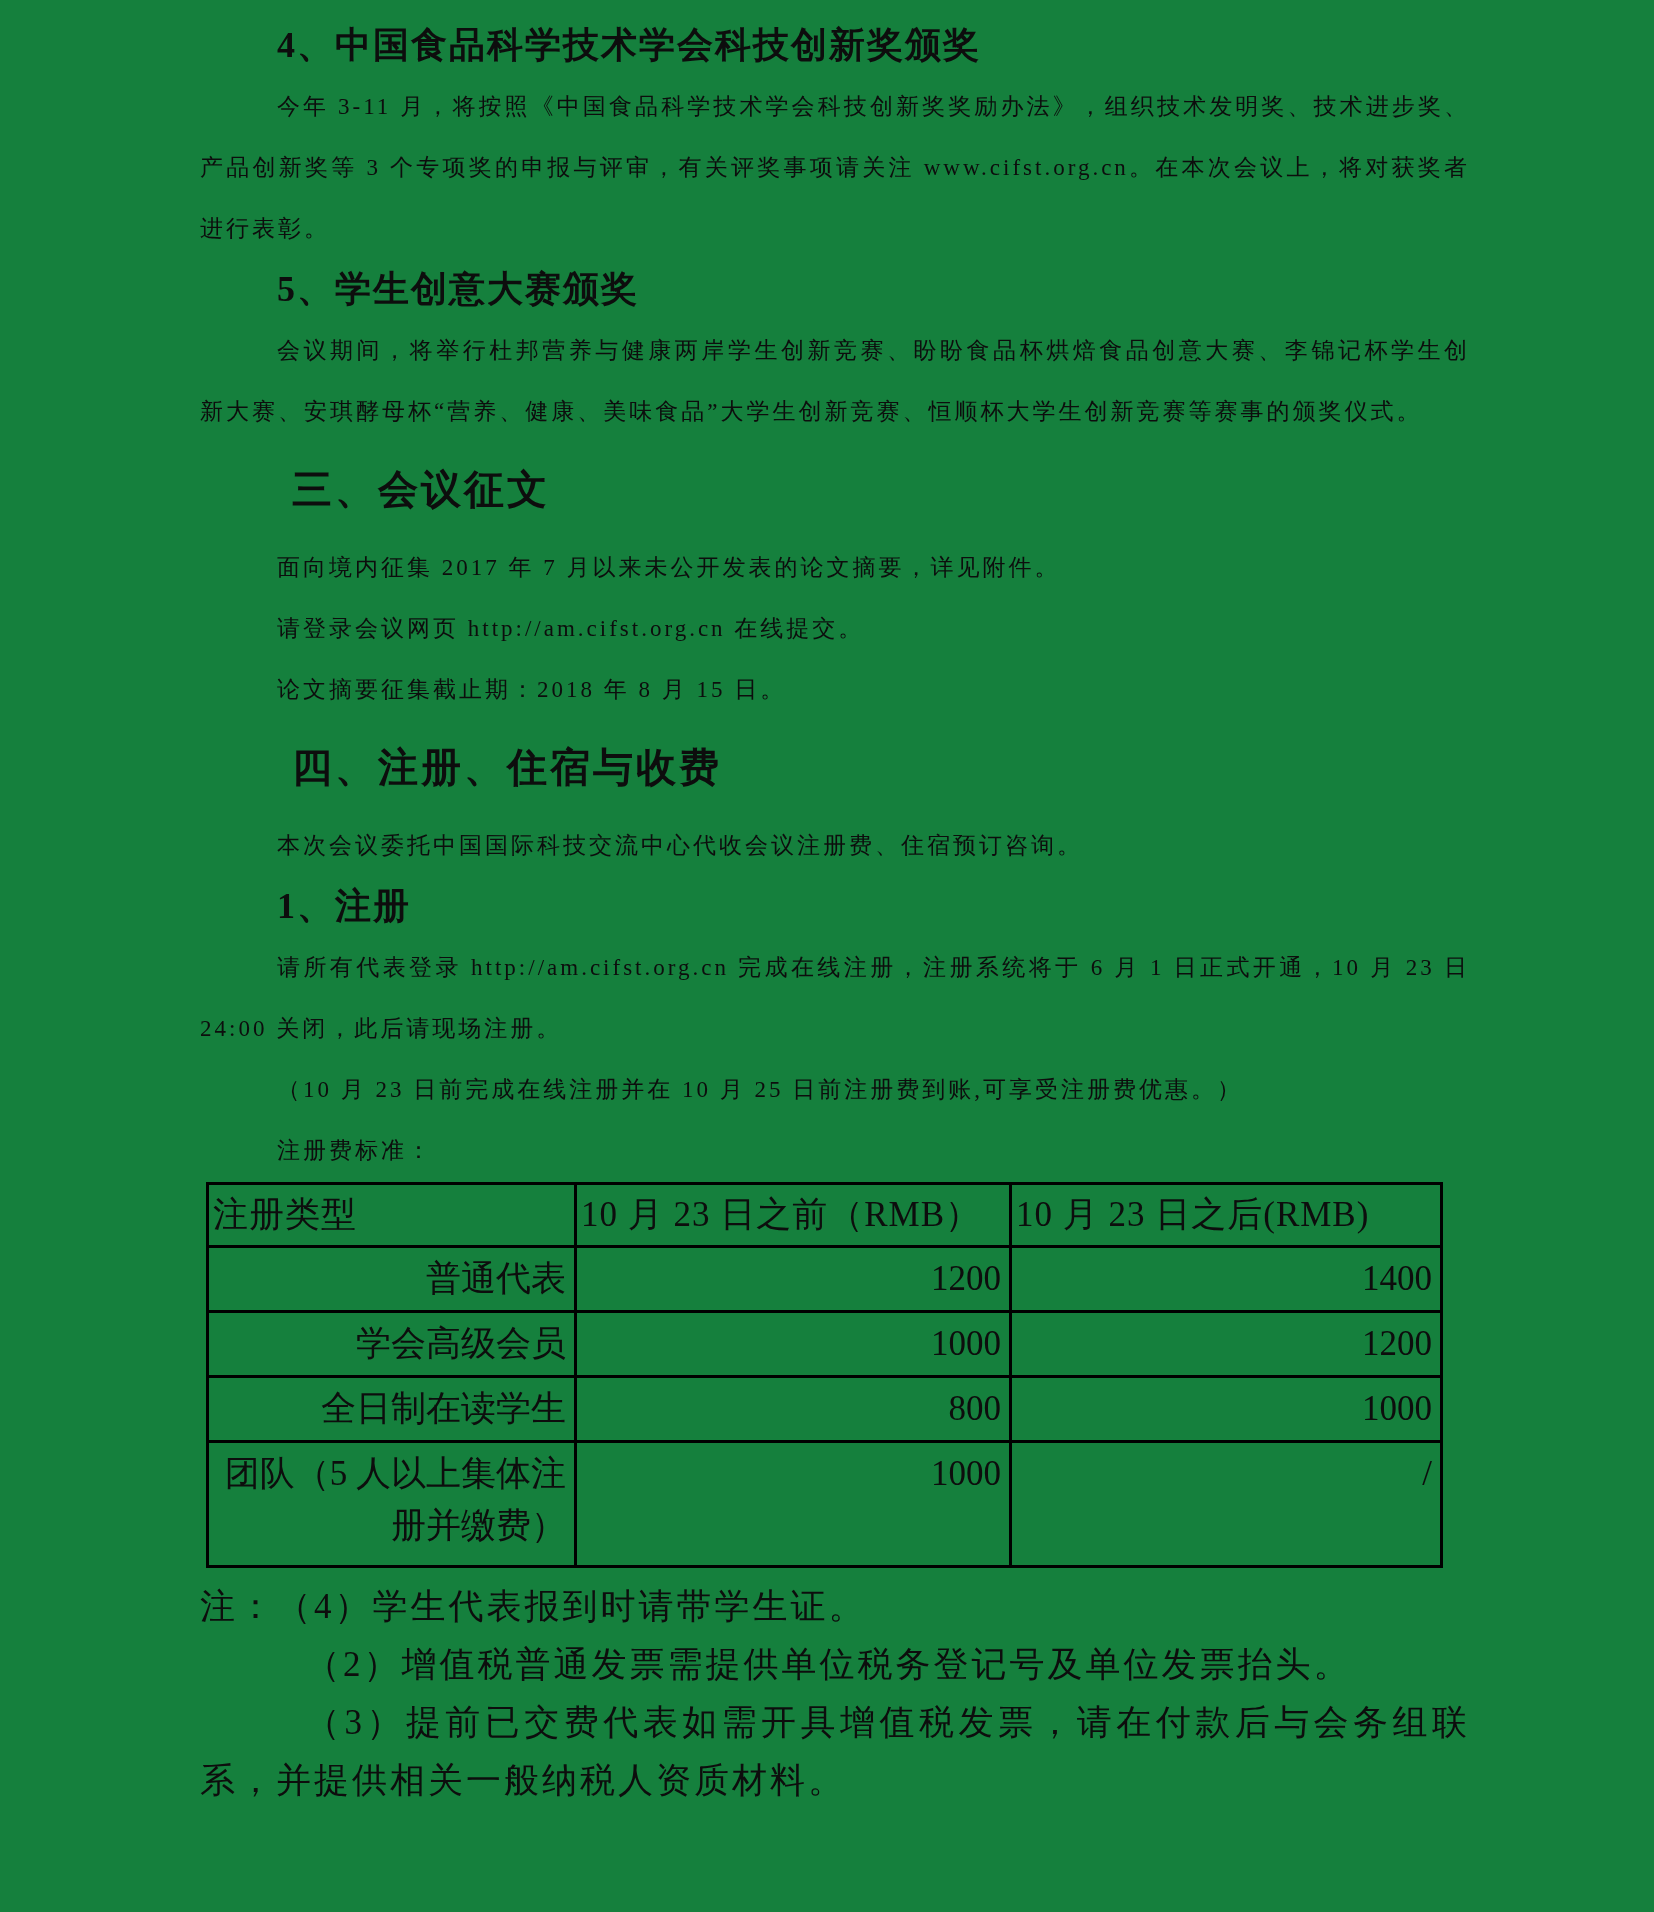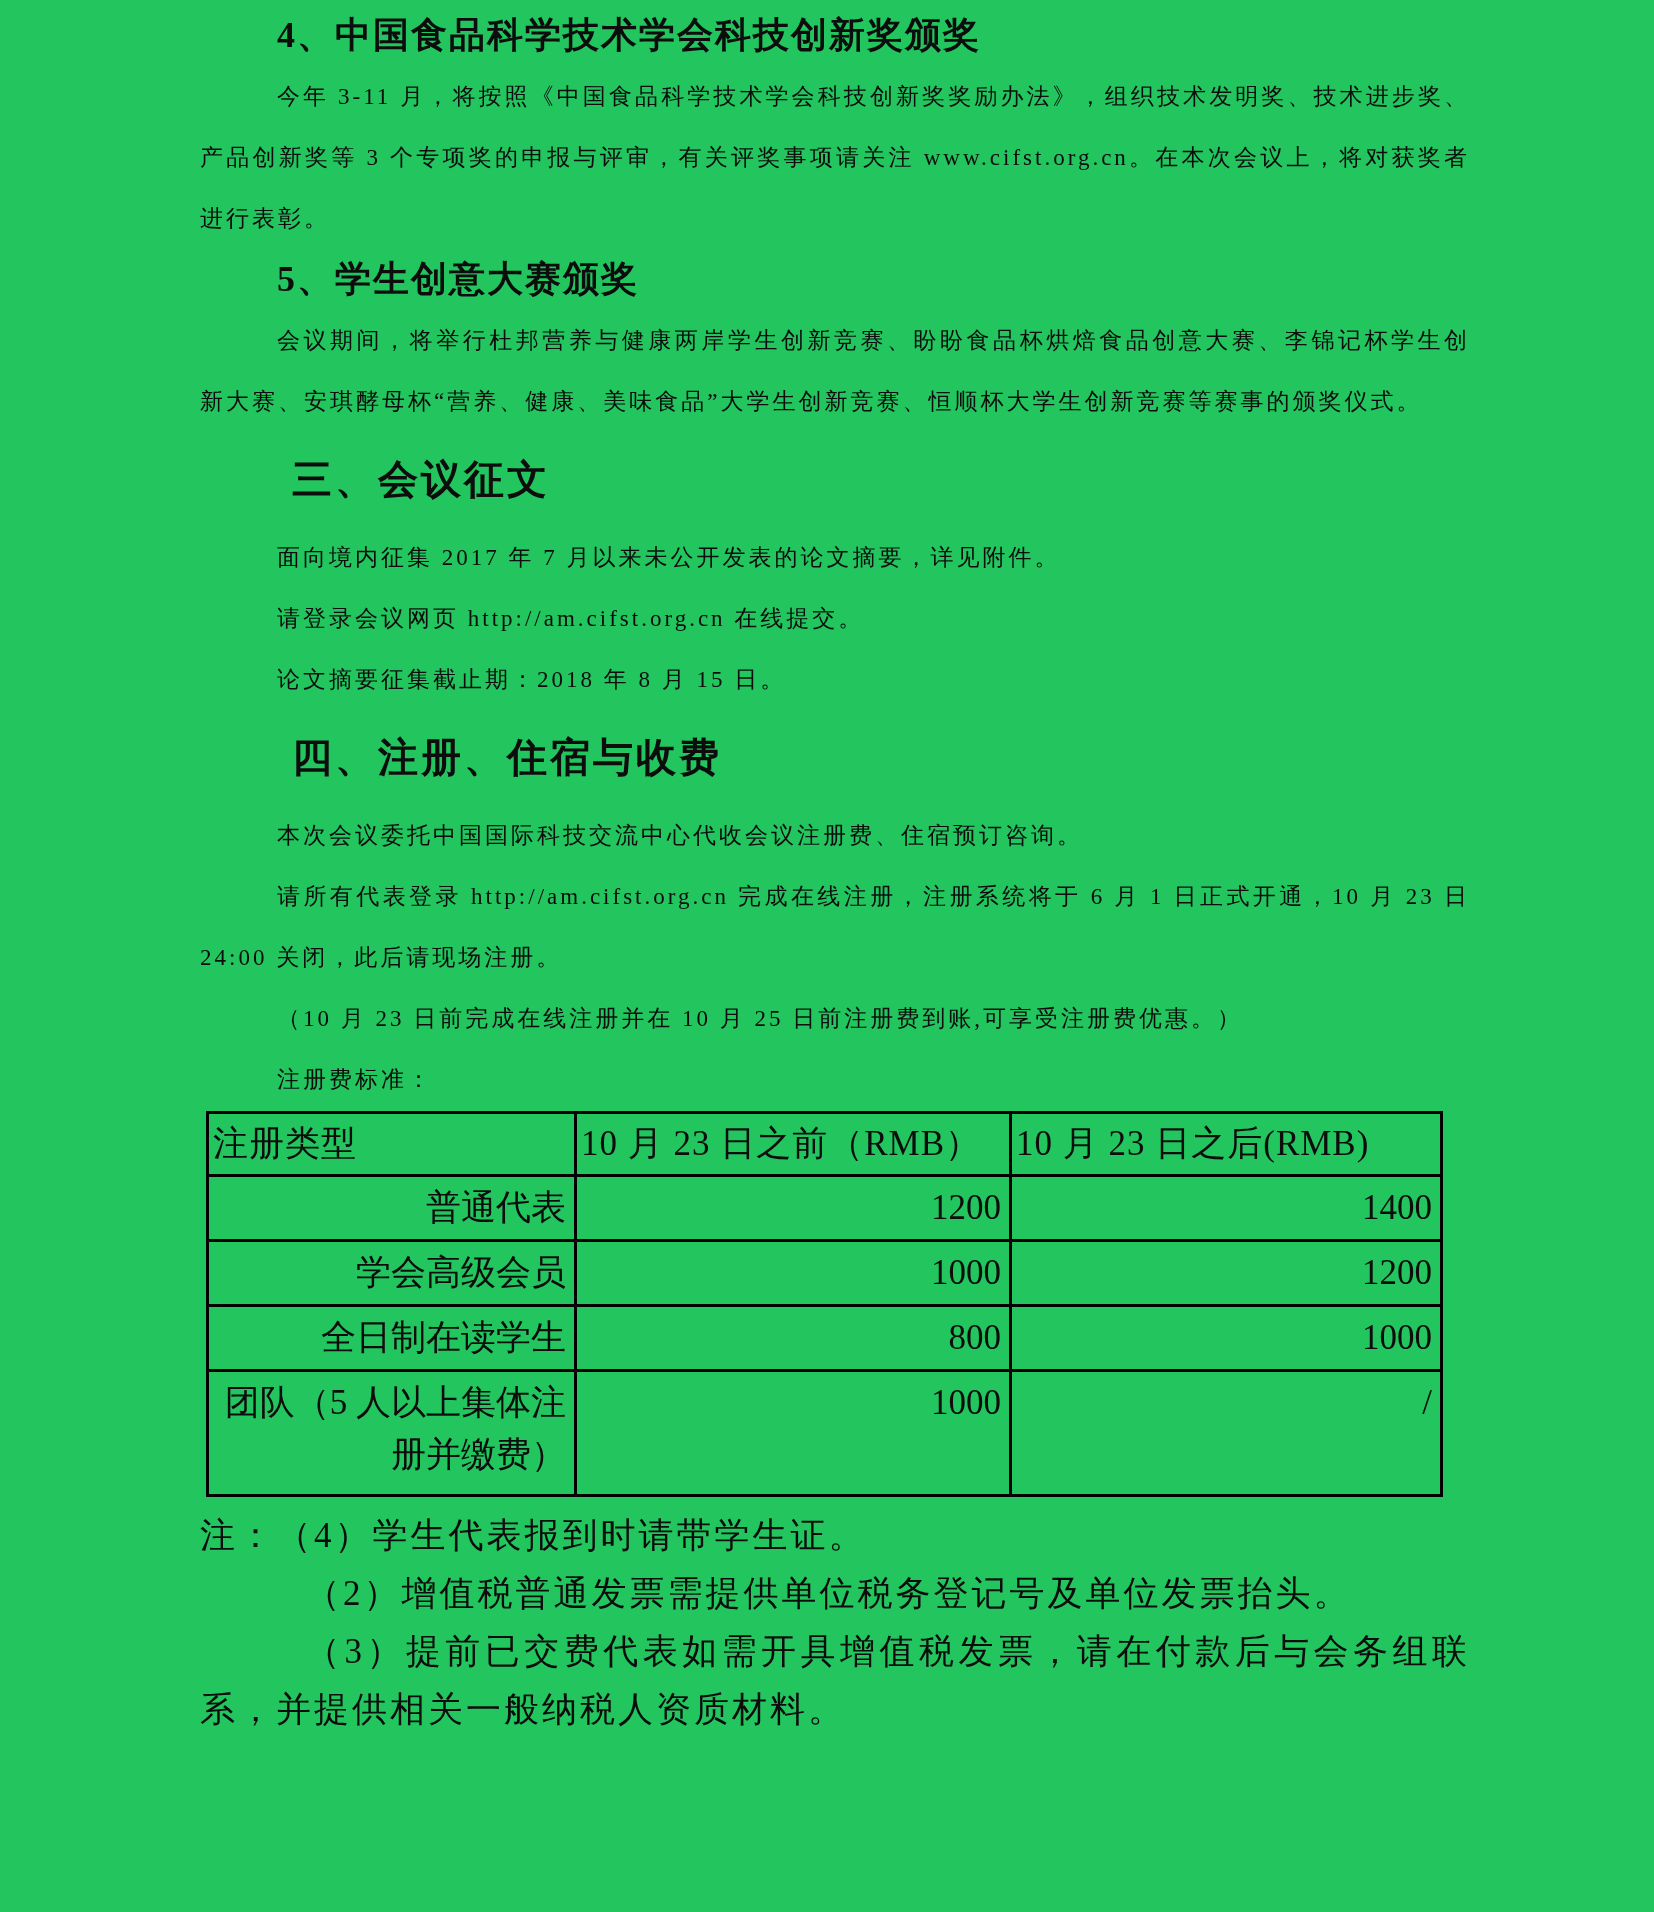--- a/index.html
+++ b/index.html
@@ -11,22 +11,22 @@
     width: 1654px;
     height: 1912px;
     overflow: hidden;
     color: #0d0d0d;
     font-family: "Liberation Serif", "DejaVu Serif", serif;
   }
   .page {
     box-sizing: border-box;
     width: 1654px;
     height: 1912px;
-    padding: 5px 184px 0 200px;
-    background: #22c55e;
+    padding: 15px 184px 0 200px;
+    background: #15803d;
   }
   
   .para {
     margin: 0;
     font-size: 23px;
     line-height: 61px;
     letter-spacing: 3px;
     text-indent: 77px;
     text-align: justify;
     word-break: break-all;
@@ -106,20 +106,21 @@
   <p class="para">会议期间，将举行杜邦营养与健康两岸学生创新竞赛、盼盼食品杯烘焙食品创意大赛、李锦记杯学生创新大赛、安琪酵母杯“营养、健康、美味食品”大学生创新竞赛、恒顺杯大学生创新竞赛等赛事的颁奖仪式。</p>
 
   <h2 class="hbig">三、会议征文</h2>
   <p class="para">面向境内征集 2017 年 7 月以来未公开发表的论文摘要，详见附件。</p>
   <p class="para">请登录会议网页 http://am.cifst.org.cn 在线提交。</p>
   <p class="para">论文摘要征集截止期：2018 年 8 月 15 日。</p>
 
   <h2 class="hbig">四、注册、住宿与收费</h2>
   <p class="para">本次会议委托中国国际科技交流中心代收会议注册费、住宿预订咨询。</p>
 
+  <h3 class="hnum">1、注册</h3>
   <p class="para">请所有代表登录 http://am.cifst.org.cn 完成在线注册，注册系统将于 6 月 1 日正式开通，10 月 23 日 24:00 关闭，此后请现场注册。</p>
   <p class="para">（10 月 23 日前完成在线注册并在 10 月 25 日前注册费到账,可享受注册费优惠。）</p>
 
   <p class="para">注册费标准：</p>
 
   <table class="fee-table">
     <colgroup>
       <col style="width:368px">
       <col style="width:435px">
       <col style="width:431px">

